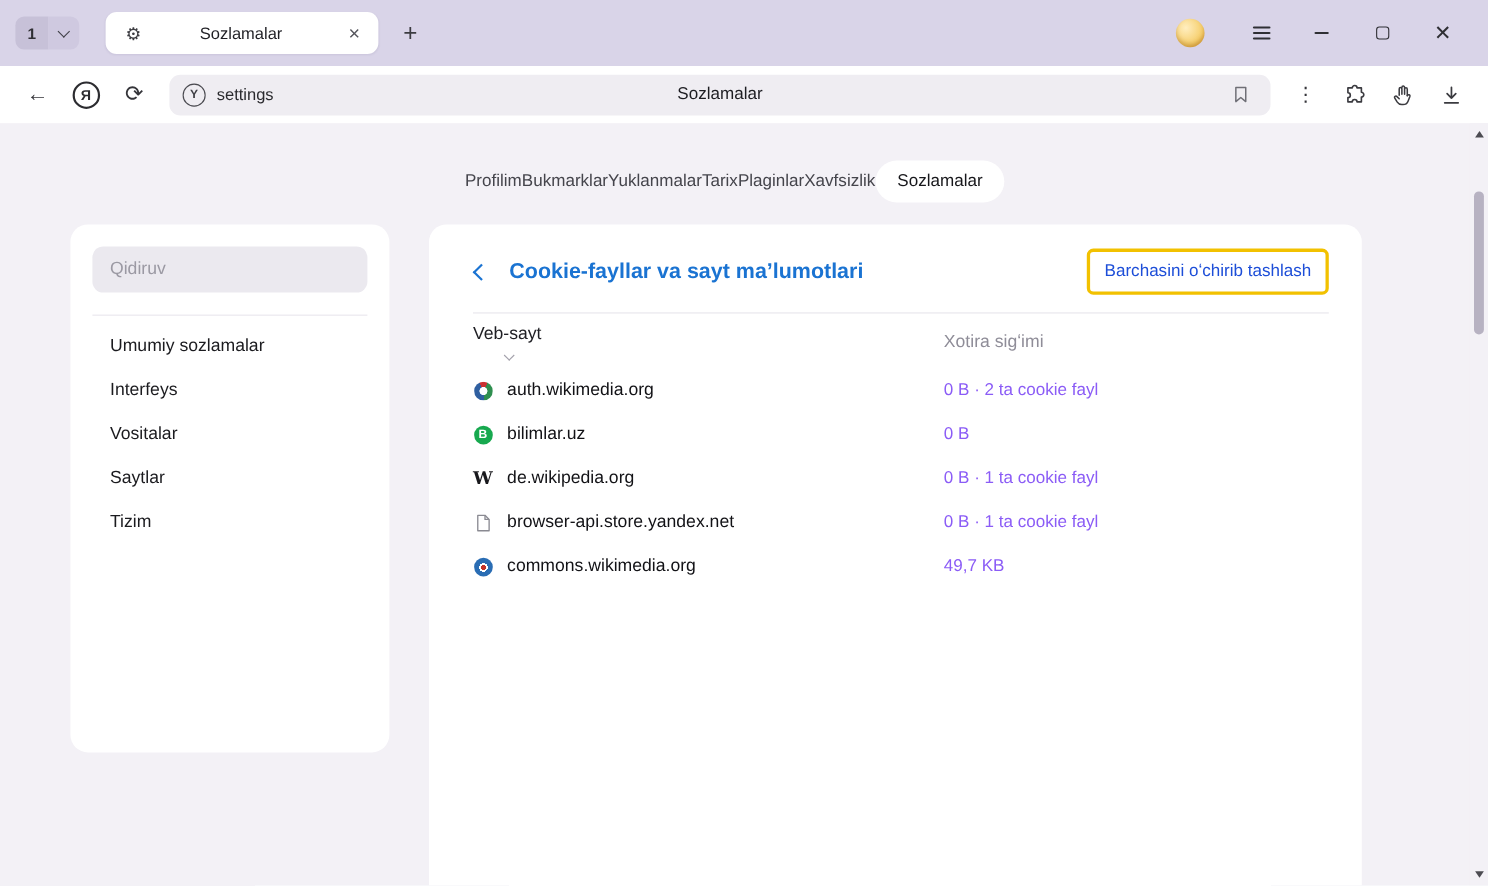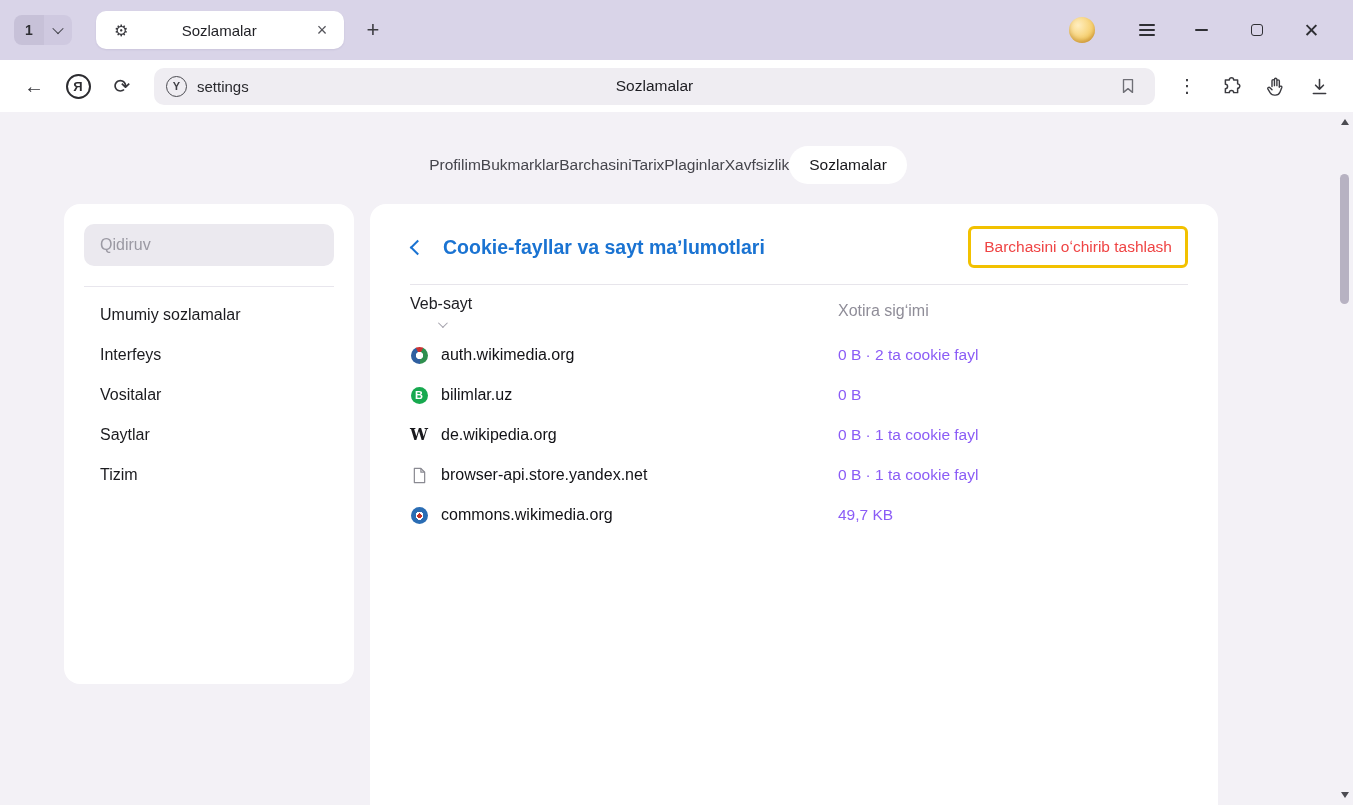--- a/index.html
+++ b/index.html
@@ -61,28 +61,28 @@
 
   .sidebar-card { position:absolute; top:92px; left:64px; width:290px; height:480px; background:#fff;
                   border-radius:16px; padding:20px; }
   .search-input { width:100%; height:42px; background:#ebe9ef; border:none; border-radius:10px;
                   padding:0 16px; font-size:16px; color:#333; outline:none;
                   font-family:"Liberation Sans","DejaVu Sans",sans-serif; }
   .search-input::placeholder { color:#9b99a3; }
   .sidebar-divider { height:1px; background:#e8e6ed; margin:20px 0 8px; }
   .sidebar-item { padding:11px 16px; font-size:16px; color:#1b1b1f; border-radius:8px; }
 
-  .main-card { position:absolute; top:92px; left:370px; width:848px; height:601px; background:#fff;
+  .main-card { position:absolute; top:92px; left:390px; width:848px; height:601px; background:#fff;
                border-radius:16px 16px 0 0; padding:20px 30px 0 40px; }
   .main-header { display:flex; align-items:center; min-height:46px; }
   .back-chevron { width:11px; height:11px; border-left:2.6px solid #1a73d2; border-bottom:2.6px solid #1a73d2;
                   transform:rotate(45deg); margin:0 20px 0 2px; flex:0 0 auto; }
   .main-title { font-size:19.5px; font-weight:600; color:#1a73d2; }
   .delete-all { margin-left:auto; border:3px solid #f2c100; border-radius:6px; padding:9px 13px;
-                color:#ef4444; font-size:15.5px; background:#fff; white-space:nowrap;
+                color:#1d4ed8; font-size:15.5px; background:#fff; white-space:nowrap;
                 font-family:"Liberation Sans","DejaVu Sans",sans-serif; }
   .main-divider { height:1px; background:#e7e5eb; margin-top:14px; }
 
   .table-header { position:relative; margin-top:10px; height:32px; display:flex; align-items:center; }
   .col-site { font-size:16px; color:#202025; display:flex; align-items:center; gap:8px;flex-direction:column; }
   .sort-chev { width:7px; height:7px; border-right:1.7px solid #a3a1ab; border-bottom:1.7px solid #a3a1ab;
                transform:rotate(45deg) translateY(-2px); }
   .col-storage { position:absolute; left:428px; font-size:16px; color:#8f8d98; }
 
   .site-rows { margin-top:8px; }
@@ -190,21 +190,21 @@
           <path d="M12 4v11m0 0-4.5-4.5M12 15l4.5-4.5M5 20h14"></path>
         </svg>
     </div>
   </div>
 
   <div class="content">
 
     <div class="nav-tabs">
       <span class="nav-tab">Profilim</span>
       <span class="nav-tab">Bukmarklar</span>
-      <span class="nav-tab">Barchasini</span>
+      <span class="nav-tab">Yuklanmalar</span>
       <span class="nav-tab">Tarix</span>
       <span class="nav-tab">Plaginlar</span>
       <span class="nav-tab">Xavfsizlik</span>
       <span class="nav-tab active">Sozlamalar</span>
     </div>
 
     <div class="sidebar-card">
       <input class="search-input" type="text" placeholder="Qidiruv" style="">
       <div class="sidebar-divider"></div>
       <div class="sidebar-item">Umumiy sozlamalar</div>

